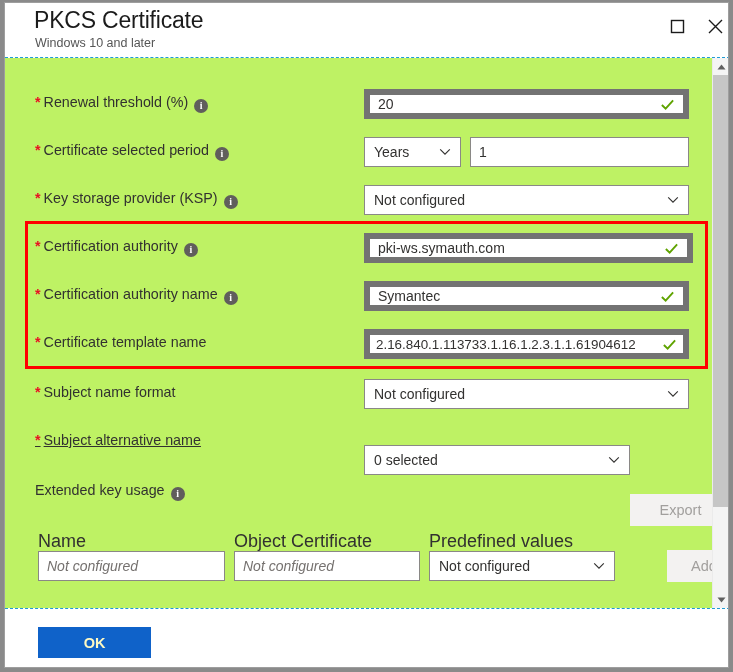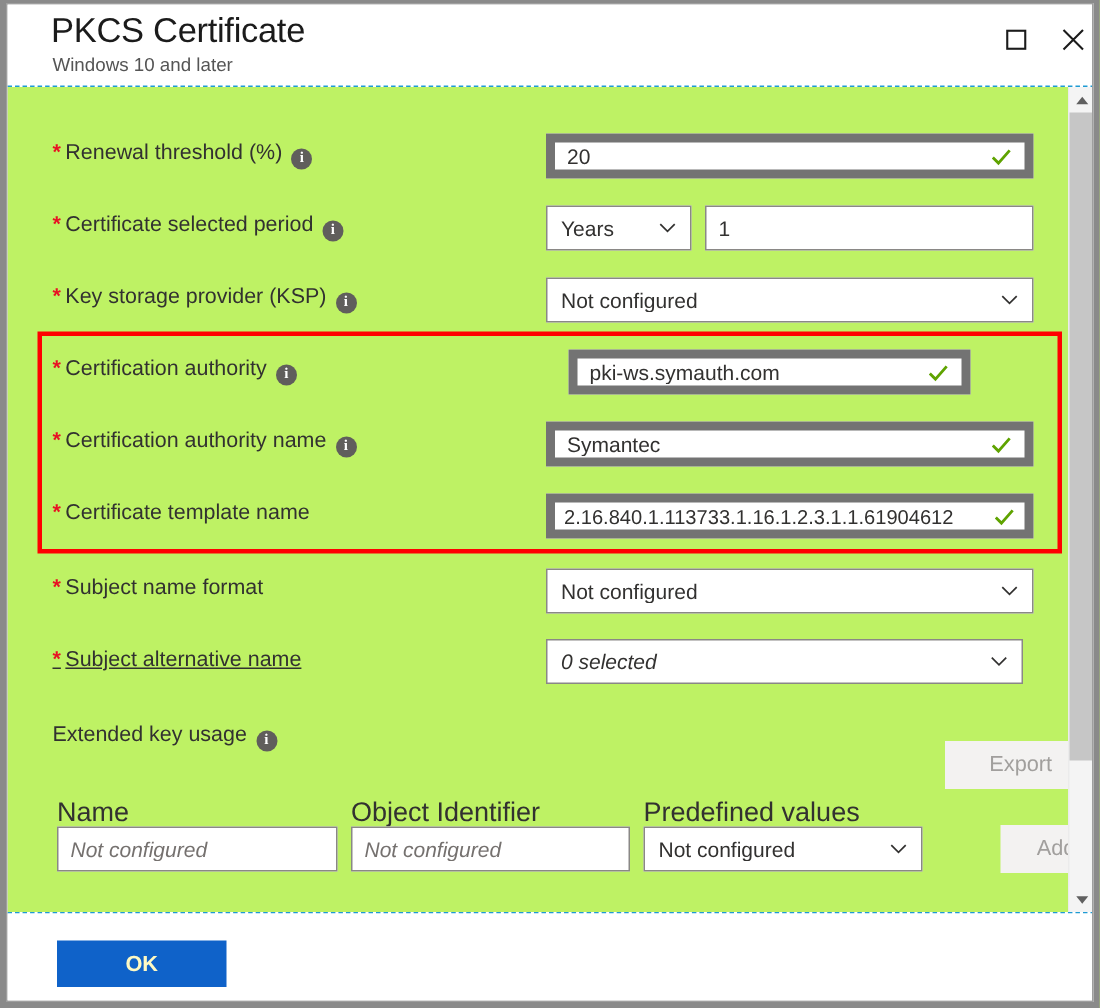--- a/index.html
+++ b/index.html
@@ -250,21 +250,21 @@
         </svg>
       </div>
     </div>
 
     <div id="redbox"></div>
 
     <div class="row">
       <div class="label" style="top:180px;">
         <span class="req">*</span><span>Certification authority</span><span class="info-icon">i</span>
       </div>
-      <div class="ctl purple" style="left:374px; top:175px; width:268px;justify-content:space-between;">
+      <div class="ctl purple" style="left:359px; top:175px; width:329px;justify-content:space-between;">
         <span class="val">pki-ws.symauth.com</span>
         <svg class="check" viewBox="0 0 16 16">
           <path d="M2 8.5 L6 12.5 L14 3.5" stroke="#5fa300" stroke-width="2" fill="none"></path>
         </svg>
       </div>
     </div>
 
     <div class="row">
       <div class="label" style="top:228px;">
         <span class="req">*</span><span>Certification authority name</span><span class="info-icon">i</span>
@@ -298,37 +298,37 @@
         <svg class="chev" viewBox="0 0 16 16">
           <path d="M2.5 5 L8 10.5 L13.5 5" stroke="#323130" stroke-width="1.3" fill="none"></path>
         </svg>
       </div>
     </div>
 
     <div class="row">
       <div class="label" style="top:374px;text-decoration:underline;">
         <span class="req">*</span><span>Subject alternative name</span>
       </div>
-      <div class="sel" style="left:359px; top:368px; width:318px;font-style:italic;">
+      <div class="sel" style="left:359px; top:387px; width:266px;">
         <span class="val">0 selected</span>
         <svg class="chev" viewBox="0 0 16 16">
           <path d="M2.5 5 L8 10.5 L13.5 5" stroke="#323130" stroke-width="1.3" fill="none"></path>
         </svg>
       </div>
     </div>
 
     <div class="row">
       <div class="label" style="top:424px;">
         <span>Extended key usage</span><span class="info-icon">i</span>
       </div>
 
       <button class="flatbtn" style="left:583px; top:436px; width:101px;">Export</button>
 
       <div class="col-head" style="left:33px; top:473px;">Name</div>
-      <div class="col-head" style="left:229px; top:473px;">Object Identifier</div>
+      <div class="col-head" style="left:229px; top:473px;">Object Certificate</div>
       <div class="col-head" style="left:424px; top:473px;">Predefined values</div>
 
       <div class="ctl" style="left:33px; top:493px; width:187px;">
         <span class="val ph">Not configured</span>
       </div>
       <div class="ctl" style="left:229px; top:493px; width:186px;">
         <span class="val ph">Not configured</span>
       </div>
       <div class="sel" style="left:424px; top:493px; width:186px;">
         <span class="val">Not configured</span>

